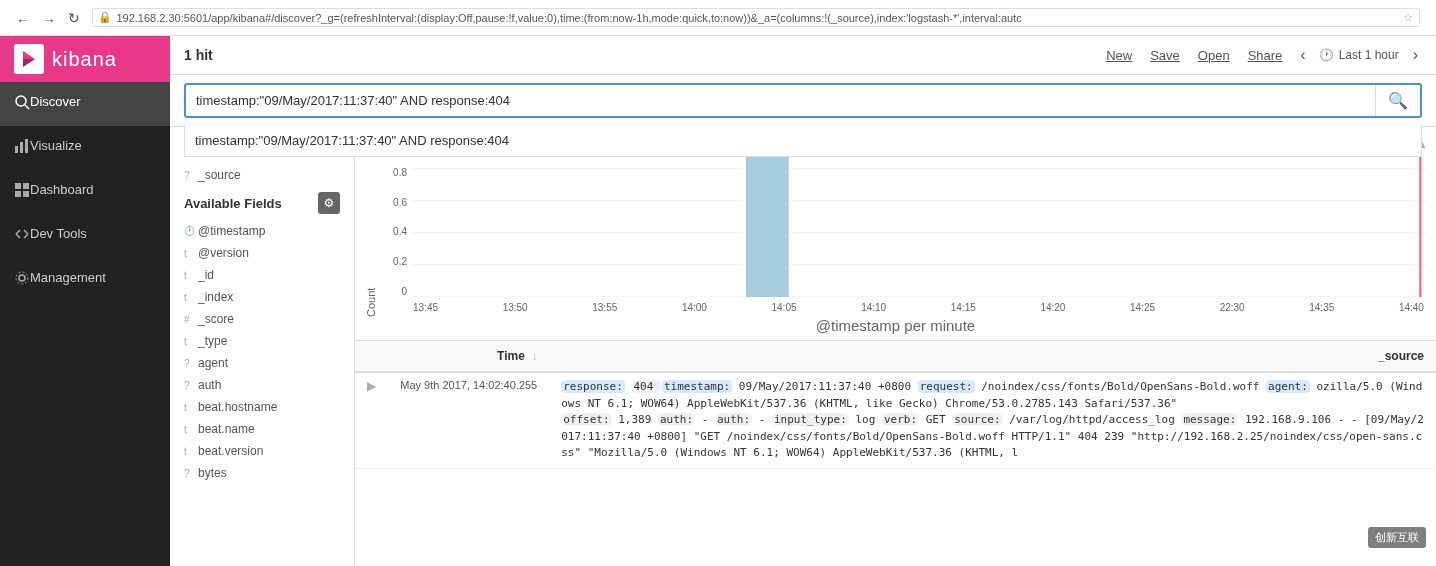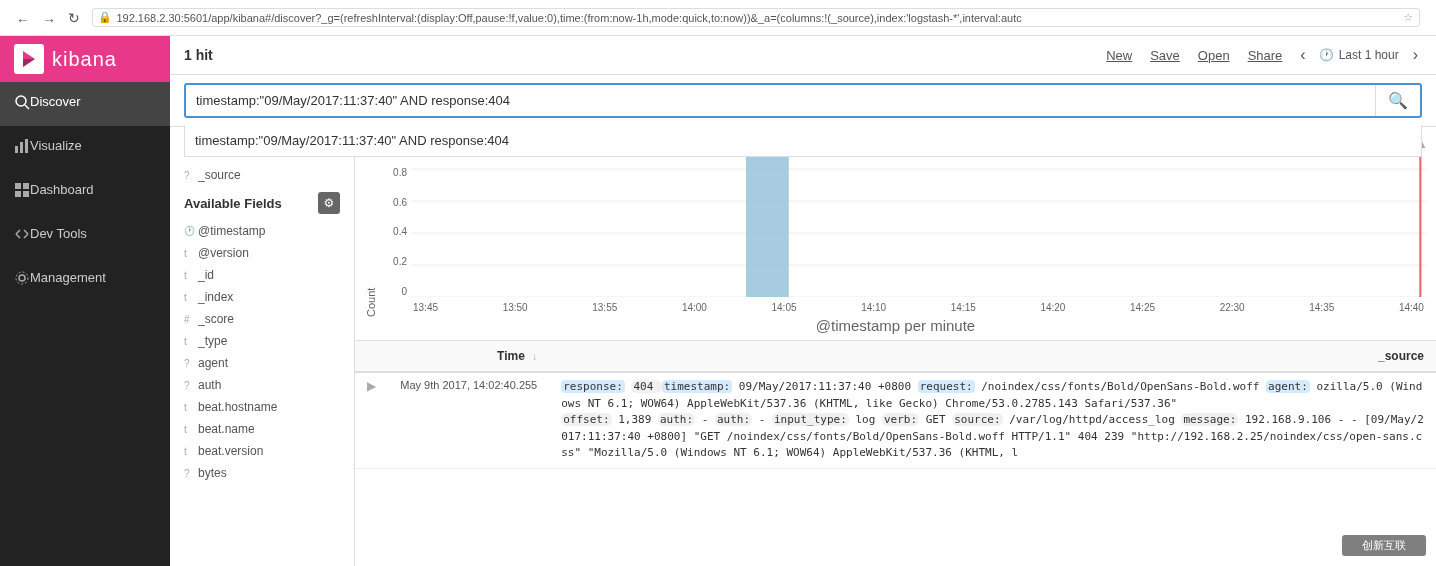--- a/index.html
+++ b/index.html
@@ -340,26 +340,26 @@
     }
     .source-val-highlight {
       background: #d4eaff;
       padding: 0 2px;
       border-radius: 4px;
     }
 
     
     .watermark {
       position: fixed;
-      bottom: 10px;
+      bottom: 18px;
       right: 10px;
       background: rgba(0,0,0,0.5);
       color: #fff;
       font-size: 11px;
-      padding: 3px 20px;
+      padding: 3px 7px;
       border-radius: 3px;
       z-index: 999;
       margin-left: 36px;
     }
   </style>
 </head>
 <body>
 
 <div class="top-bar">
   <button class="nav-btn">←</button>

